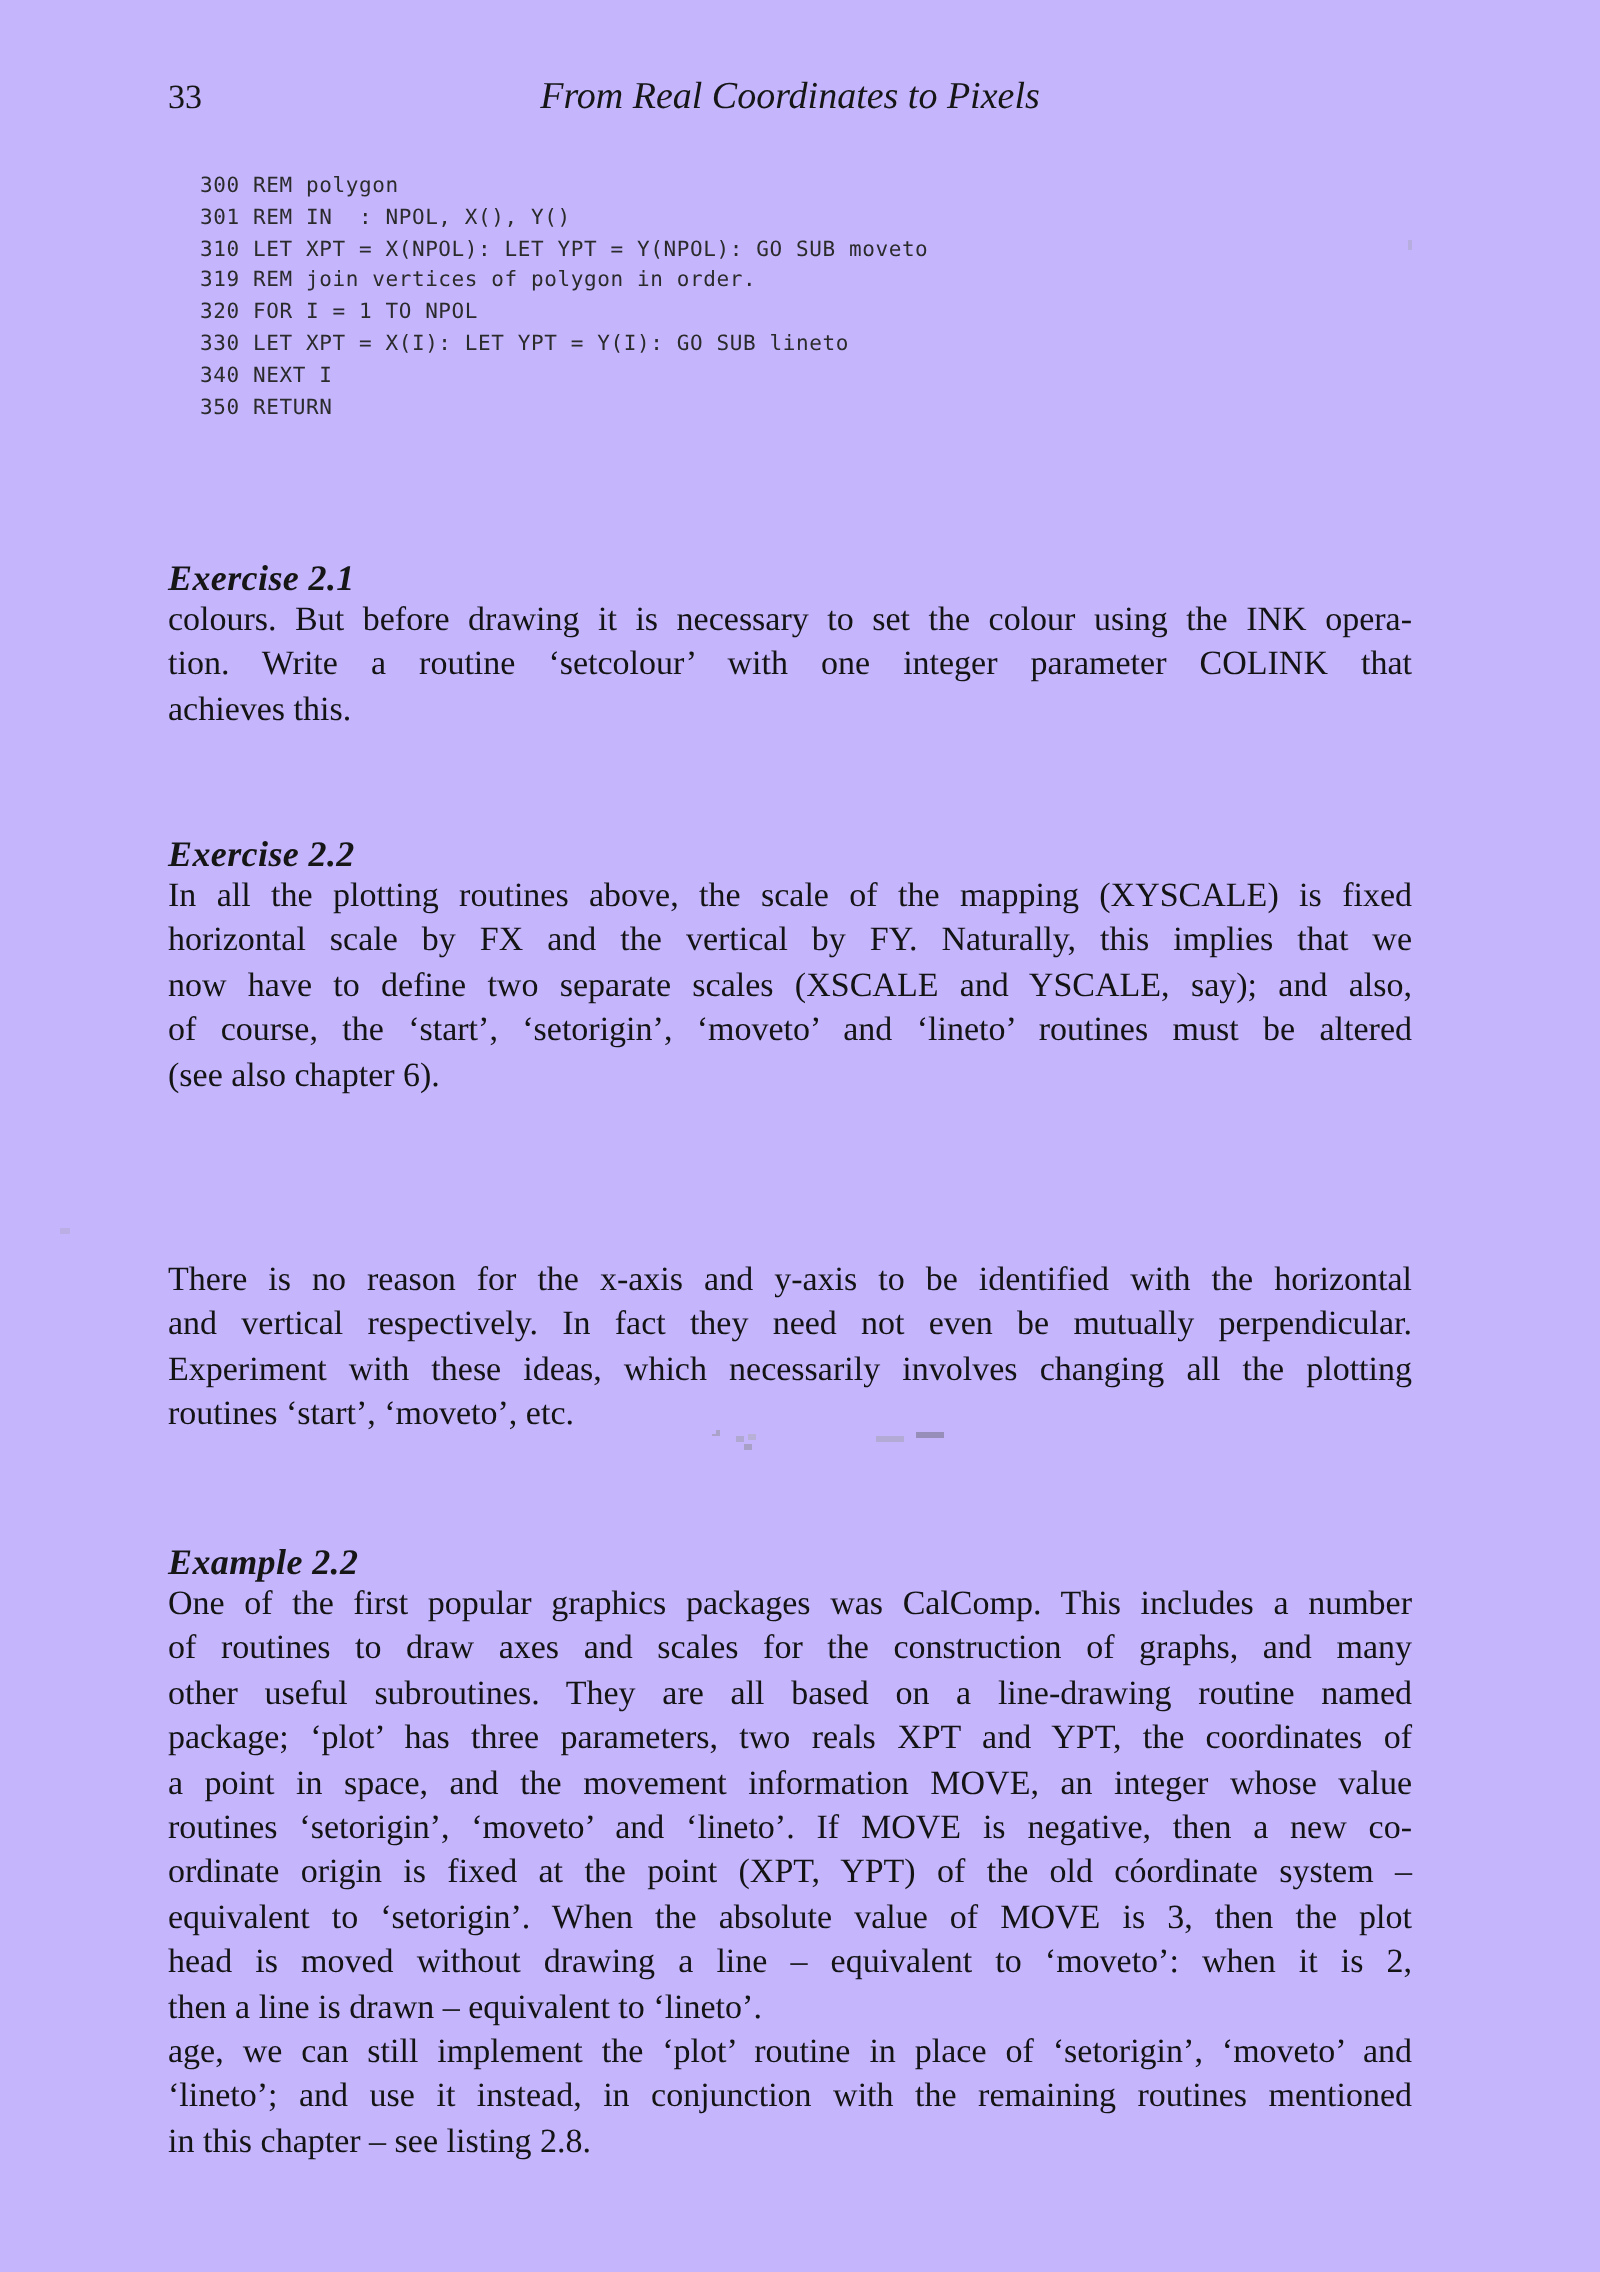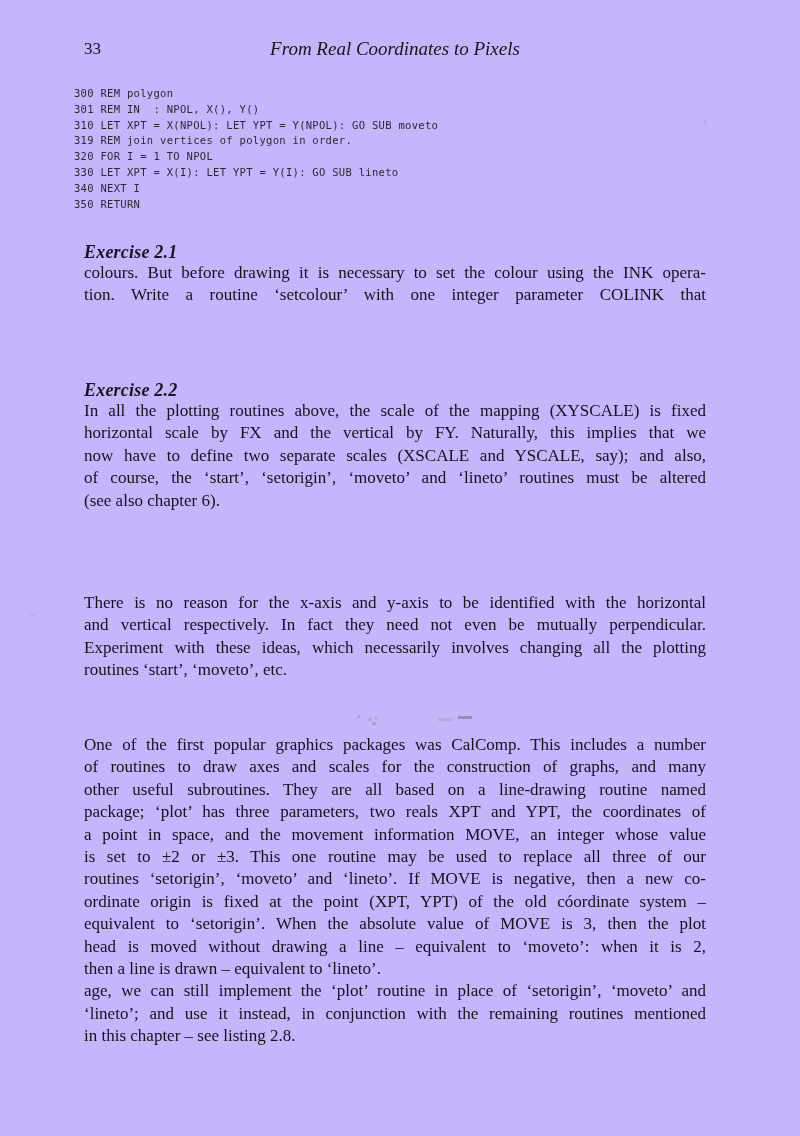--- a/index.html
+++ b/index.html
@@ -18,30 +18,30 @@
     text-align:center;
     font-style:italic;font-size:19px;line-height:24px;
   }
   .pagenum{
     position:absolute;top:37px;left:84px;width:622px;
     text-align:left;
     font-size:17px;line-height:24px;
   }
   
   .code{
-    position:absolute;top:86px;left:74px;
+    position:absolute;top:86px;left:100px;
     font-family:"DejaVu Sans Mono", monospace;
     font-size:10.5px;line-height:15.8px;
     letter-spacing:0.3px;
     color:#2b2b2b;
     white-space:pre;
   }
   .cl{height:15.8px;}
   
-  .sec{position:absolute;left:84px;width:622px;}
+  .sec{position:absolute;left:84px;width:622px;margin-top:37px;}
   .sec-h{
     font-weight:bold;font-style:italic;
     font-size:18px;line-height:20px;height:20px;
     letter-spacing:0.2px;
   }
   .para{
     font-size:17px;line-height:22.4px;
     color:#141414;
   }
   .tl{height:22.4px;}
@@ -70,20 +70,21 @@
   <div class="runhead">From Real Coordinates to Pixels</div>
   <div class="pagenum">33</div>
 
   <div class="code"><div class="cl">300 REM polygon</div><div class="cl">301 REM IN  : NPOL, X(), Y()</div><div class="cl">310 LET XPT = X(NPOL): LET YPT = Y(NPOL): GO SUB moveto</div><div class="cl">319 REM join vertices of polygon in order.</div><div class="cl">320 FOR I = 1 TO NPOL</div><div class="cl">330 LET XPT = X(I): LET YPT = Y(I): GO SUB lineto</div><div class="cl">340 NEXT I</div><div class="cl">350 RETURN</div></div>
 
   <div class="sec" id="sec-ex21">
     <div class="sec-h">Exercise 2.1</div>
     <div class="para">
         <div class="tl jl">colours. But before drawing it is necessary to set the colour using the INK opera-</div>
         <div class="tl jl">tion. Write a routine ‘setcolour’ with one integer parameter COLINK that</div>
+        <div class="tl">achieves this.</div>
       </div>
   </div>
 
   <div class="sec" id="sec-ex22">
     <div class="sec-h">Exercise 2.2</div>
     <div class="para">
         <div class="tl jl">In all the plotting routines above, the scale of the mapping (XYSCALE) is fixed</div>
         <div class="tl jl">horizontal scale by FX and the vertical by FY. Naturally, this implies that we</div>
         <div class="tl jl">now have to define two separate scales (XSCALE and YSCALE, say); and also,</div>
         <div class="tl jl">of course, the ‘start’, ‘setorigin’, ‘moveto’ and ‘lineto’ routines must be altered</div>
@@ -94,27 +95,27 @@
   <div class="sec" id="sec-ex23">
     <div class="para">
         <div class="tl jl">There is no reason for the x-axis and y-axis to be identified with the horizontal</div>
         <div class="tl jl">and vertical respectively. In fact they need not even be mutually perpendicular.</div>
         <div class="tl jl">Experiment with these ideas, which necessarily involves changing all the plotting</div>
         <div class="tl">routines ‘start’, ‘moveto’, etc.</div>
       </div>
   </div>
 
   <div class="sec" id="sec-example22">
+    <div class="sec-h">Example 2.2</div>
     <div class="para">
         <div class="tl jl">One of the first popular graphics packages was CalComp. This includes a number</div>
         <div class="tl jl">of routines to draw axes and scales for the construction of graphs, and many</div>
         <div class="tl jl">other useful subroutines. They are all based on a line-drawing routine named</div>
         <div class="tl jl">package; ‘plot’ has three parameters, two reals XPT and YPT, the coordinates of</div>
         <div class="tl jl">a point in space, and the movement information MOVE, an integer whose value</div>
-        <div class="tl jl">is set to ±2 or ±3. This one routine may be used to replace all three of our</div>
         <div class="tl jl">routines ‘setorigin’, ‘moveto’ and ‘lineto’. If MOVE is negative, then a new co-</div>
         <div class="tl jl">ordinate origin is fixed at the point (XPT, YPT) of the old cóordinate system –</div>
         <div class="tl jl">equivalent to ‘setorigin’. When the absolute value of MOVE is 3, then the plot</div>
         <div class="tl jl">head is moved without drawing a line – equivalent to ‘moveto’: when it is 2,</div>
         <div class="tl">then a line is drawn – equivalent to ‘lineto’.</div>
       </div>
     <div class="para">
         <div class="tl jl">age, we can still implement the ‘plot’ routine in place of ‘setorigin’, ‘moveto’ and</div>
         <div class="tl jl">‘lineto’; and use it instead, in conjunction with the remaining routines mentioned</div>
         <div class="tl">in this chapter – see listing 2.8.</div>

